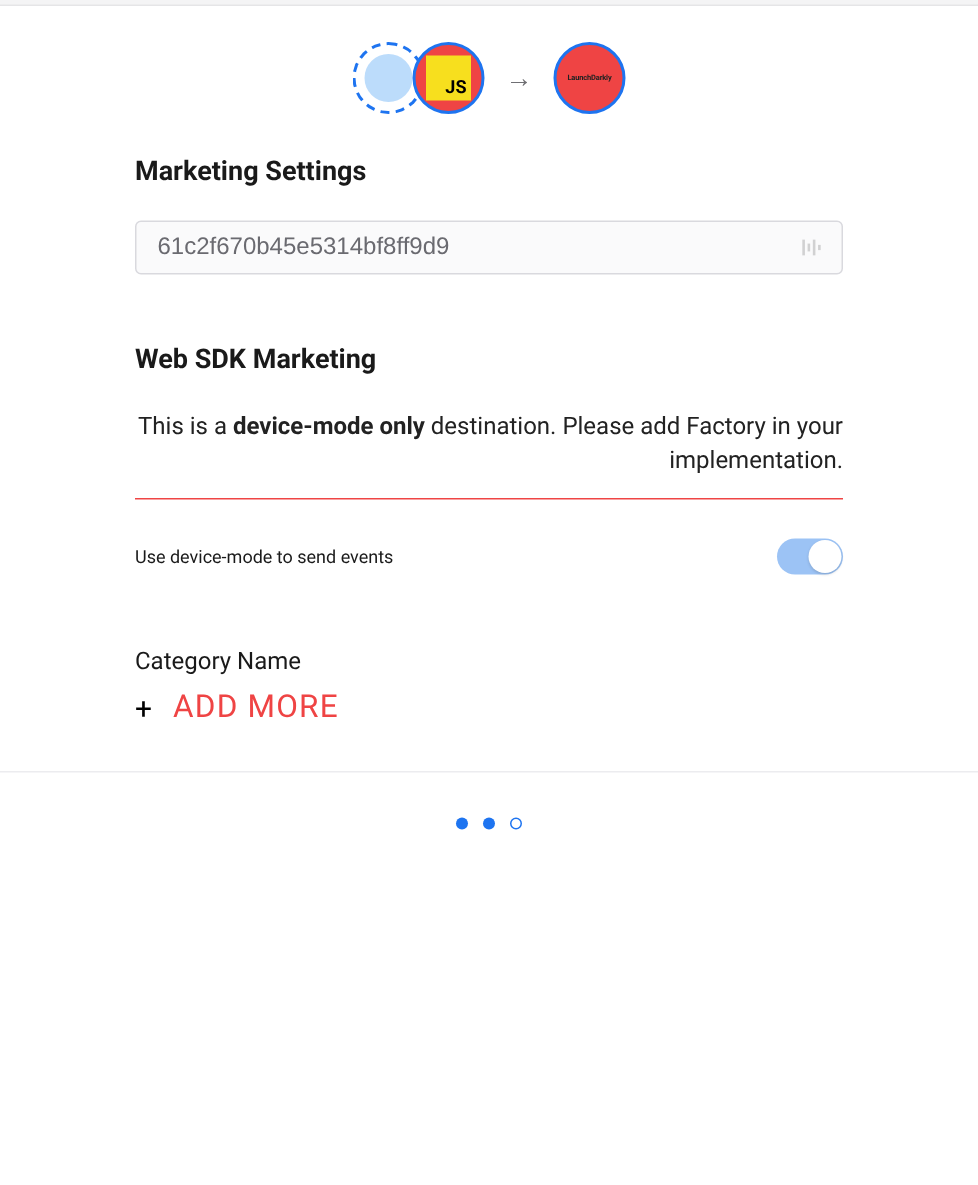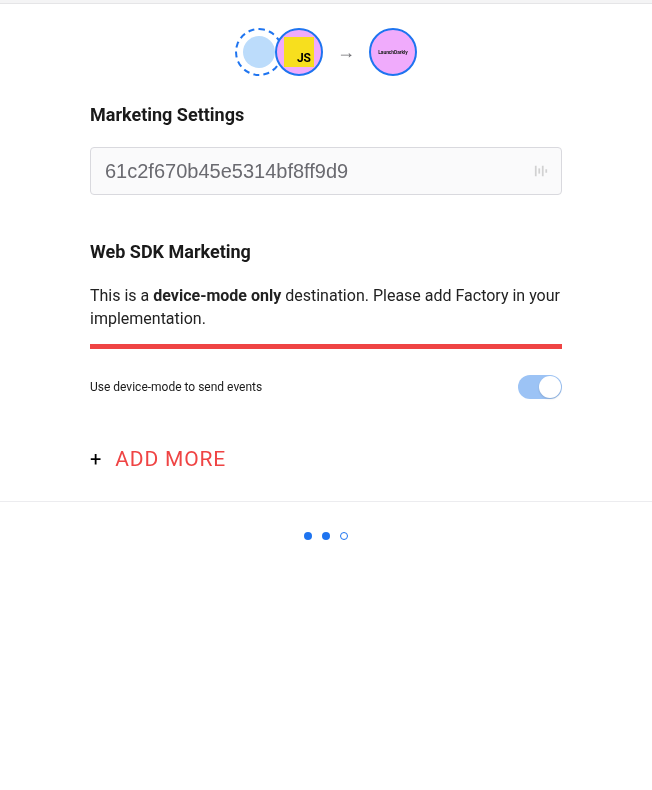--- a/index.html
+++ b/index.html
@@ -36,21 +36,21 @@
       margin-right: -18px;
     }
     .circle-dashed-inner {
       width: 32px;
       height: 32px;
       border-radius: 50%;
       background: #bcdcfb;
     }
     .circle-solid {
       border: 2px solid #1e74f0;
-      background: #f0abfc;
+      background: #ef4444;
       z-index: 2;
     }
     .js-box {
       width: 30px;
       height: 30px;
       background: #f7df1e;
       display: flex;
       align-items: flex-end;
       justify-content: flex-end;
       font-weight: 700;
@@ -81,26 +81,26 @@
     .field-label {
       font-size: 16px;
       margin-bottom: 10px;
       color: #1a1a1a;
     }
     .required {
       color: #e53935;
     }
     .text-input {
       width: 100%;
-      height: 48px;
+      height: 36px;
       border: 1px solid #d9d9de;
       border-radius: 4px;
       background: #fafafb;
       padding: 0 42px 0 14px;
-      font-size: 20px;
+      font-size: 16px;
       color: #6a6a70;
       outline: none;
     }
     .input-wrap {
       position: relative;
       margin-bottom: 46px;
     }
     .input-wrap.tight { margin-bottom: 28px; }
     .input-icon {
       position: absolute;
@@ -109,22 +109,23 @@
       transform: translateY(-50%);
       width: 14px;
       height: 14px;
       opacity: 0.35;
     }
     .helper-text {
       font-size: 16px;
       color: #222;
       line-height: 1.45;
       padding-bottom: 14px;
-      border-bottom: 5px solid #ef4444;
+      border-bottom: 1px solid #ef4444;
       margin-bottom: 26px;
+      text-align: right;
     }
     .helper-text b { font-weight: 700; }
     .toggle-row {
       display: flex;
       align-items: center;
       justify-content: space-between;
       margin-bottom: 48px;
     }
     .toggle-label {
       font-size: 12px;
@@ -224,20 +225,21 @@
   </div>
 
   <div class="toggle-row">
     <div class="toggle-label">Use device-mode to send events</div>
     <div class="switch">
       <div class="switch-knob"></div>
     </div>
   </div>
 
 
+  <div class="field-label">Category Name</div>
 
   <div class="add-more">
     <span class="plus">+</span>
     <span class="add-more-text">ADD MORE</span>
   </div>
 
 </div>
 
 <div class="bottombar">
   <div class="dot dot-filled"></div>

